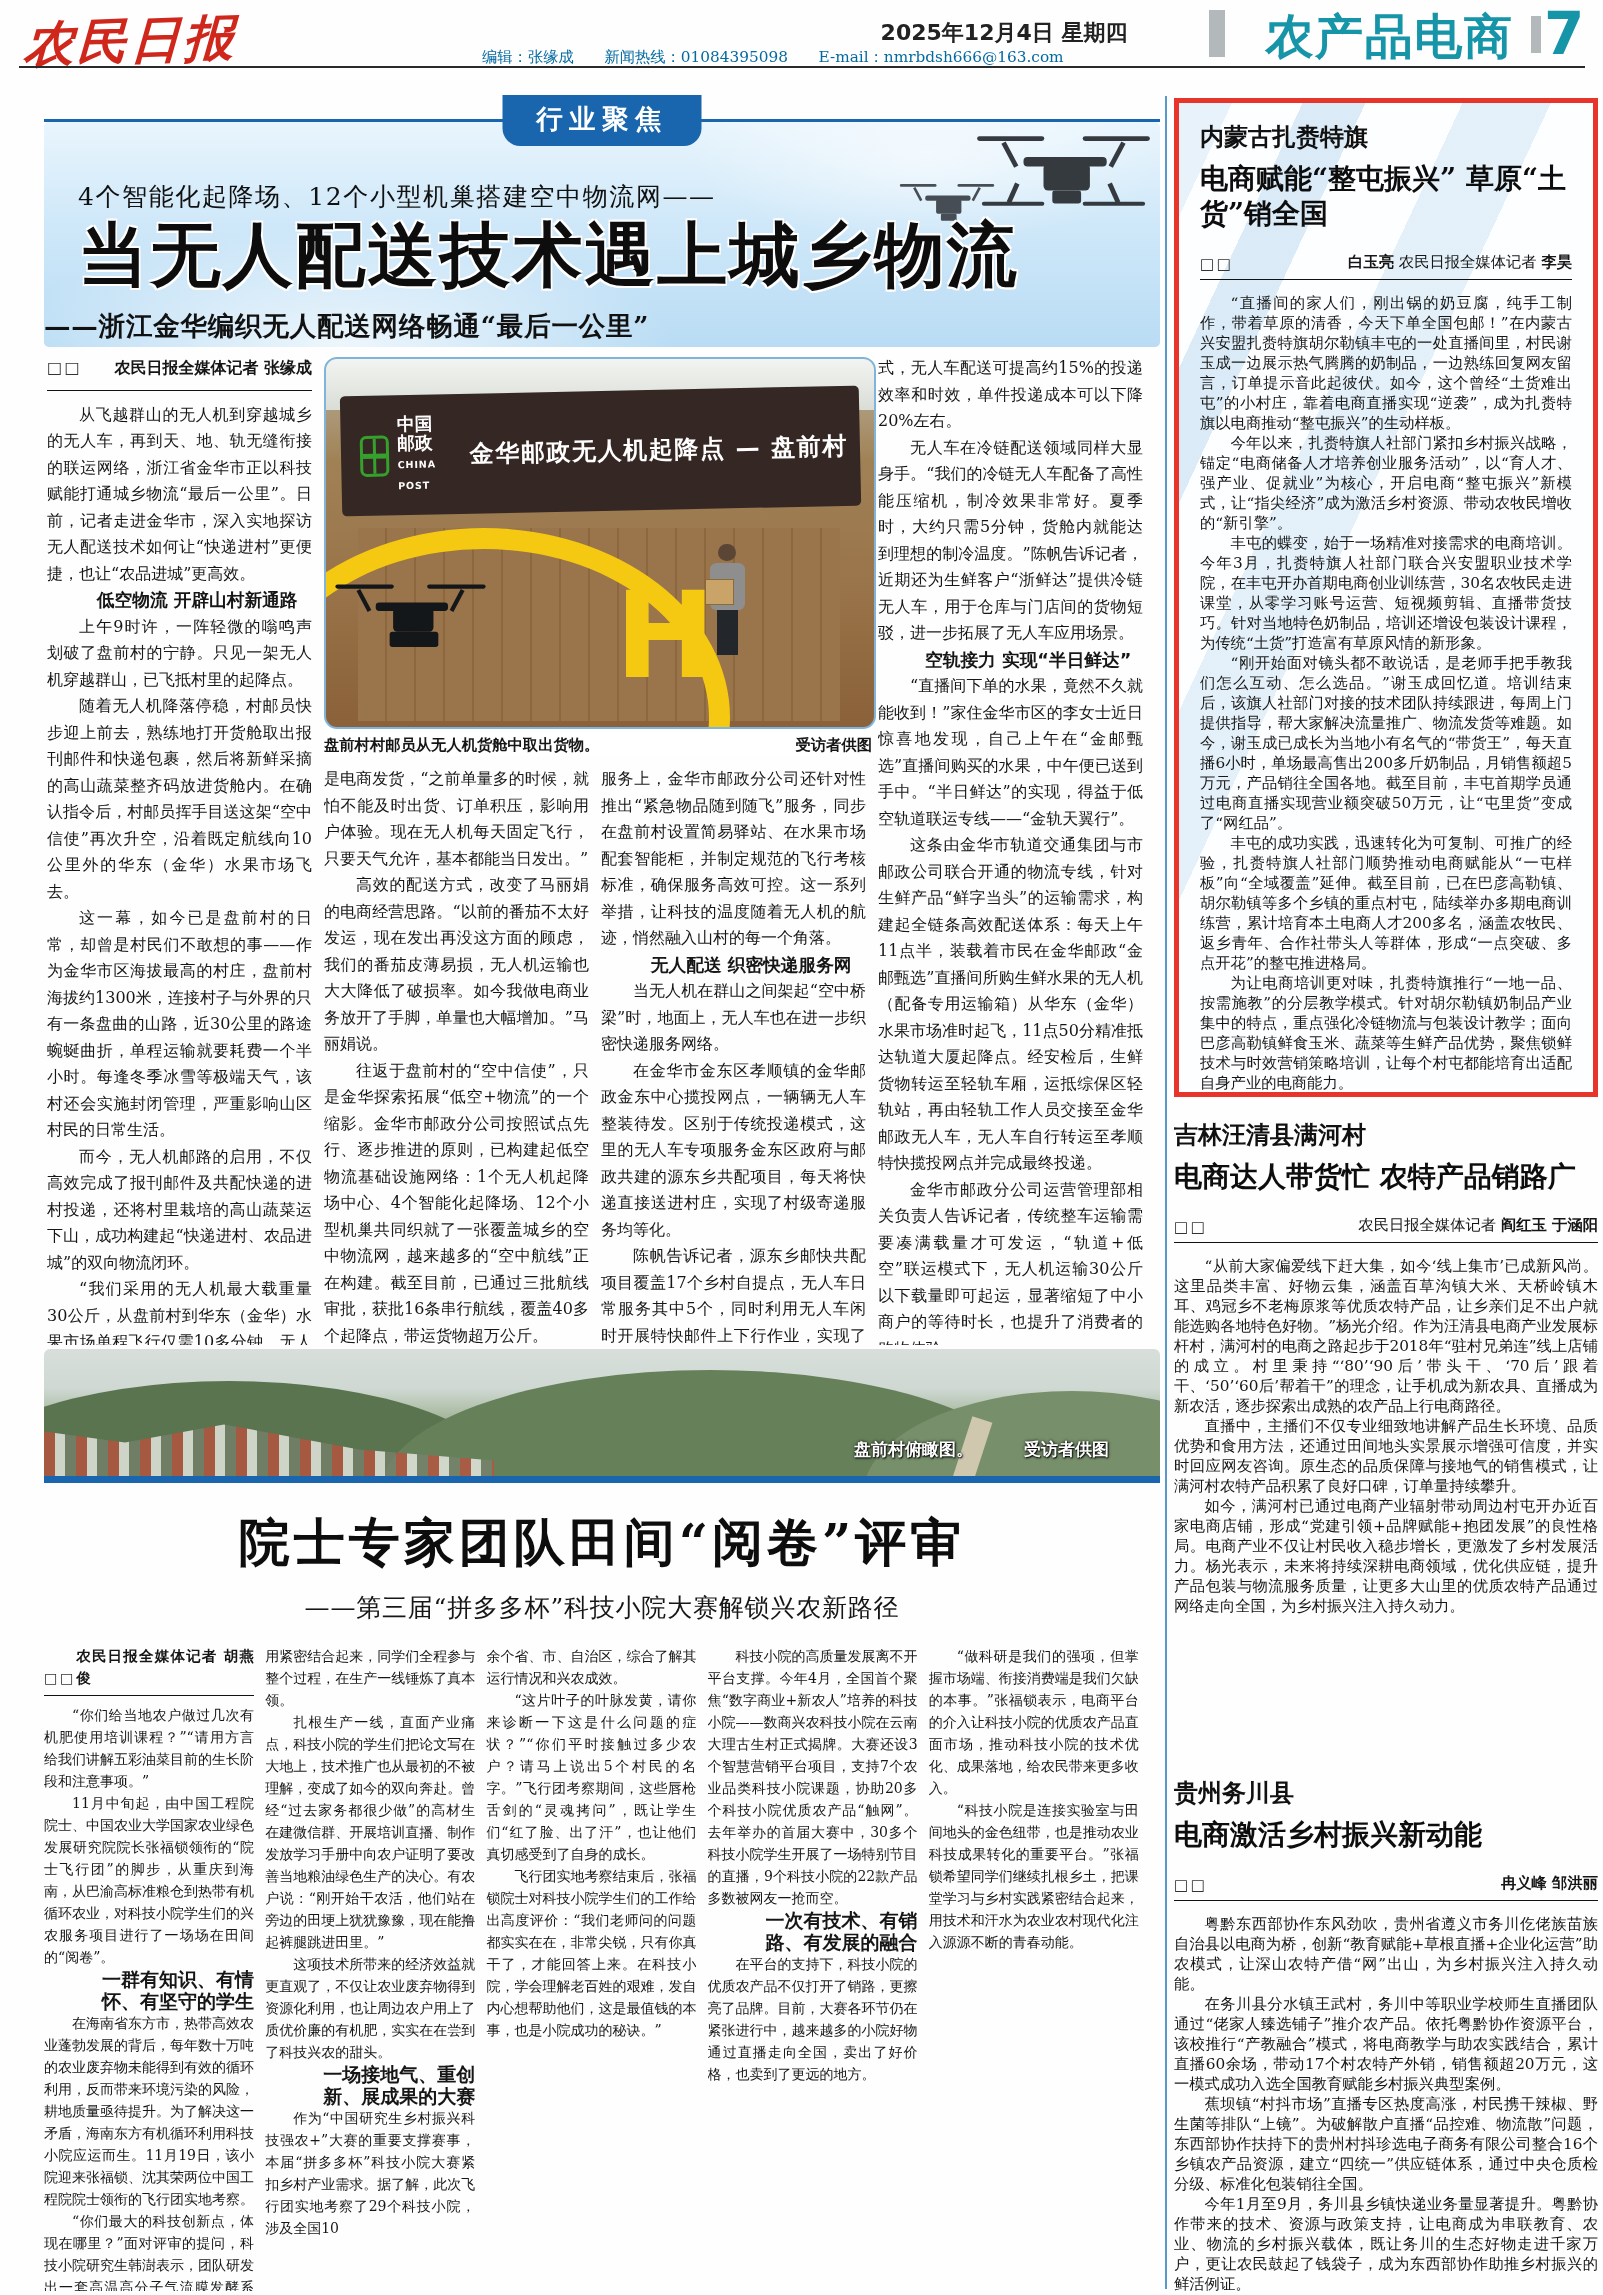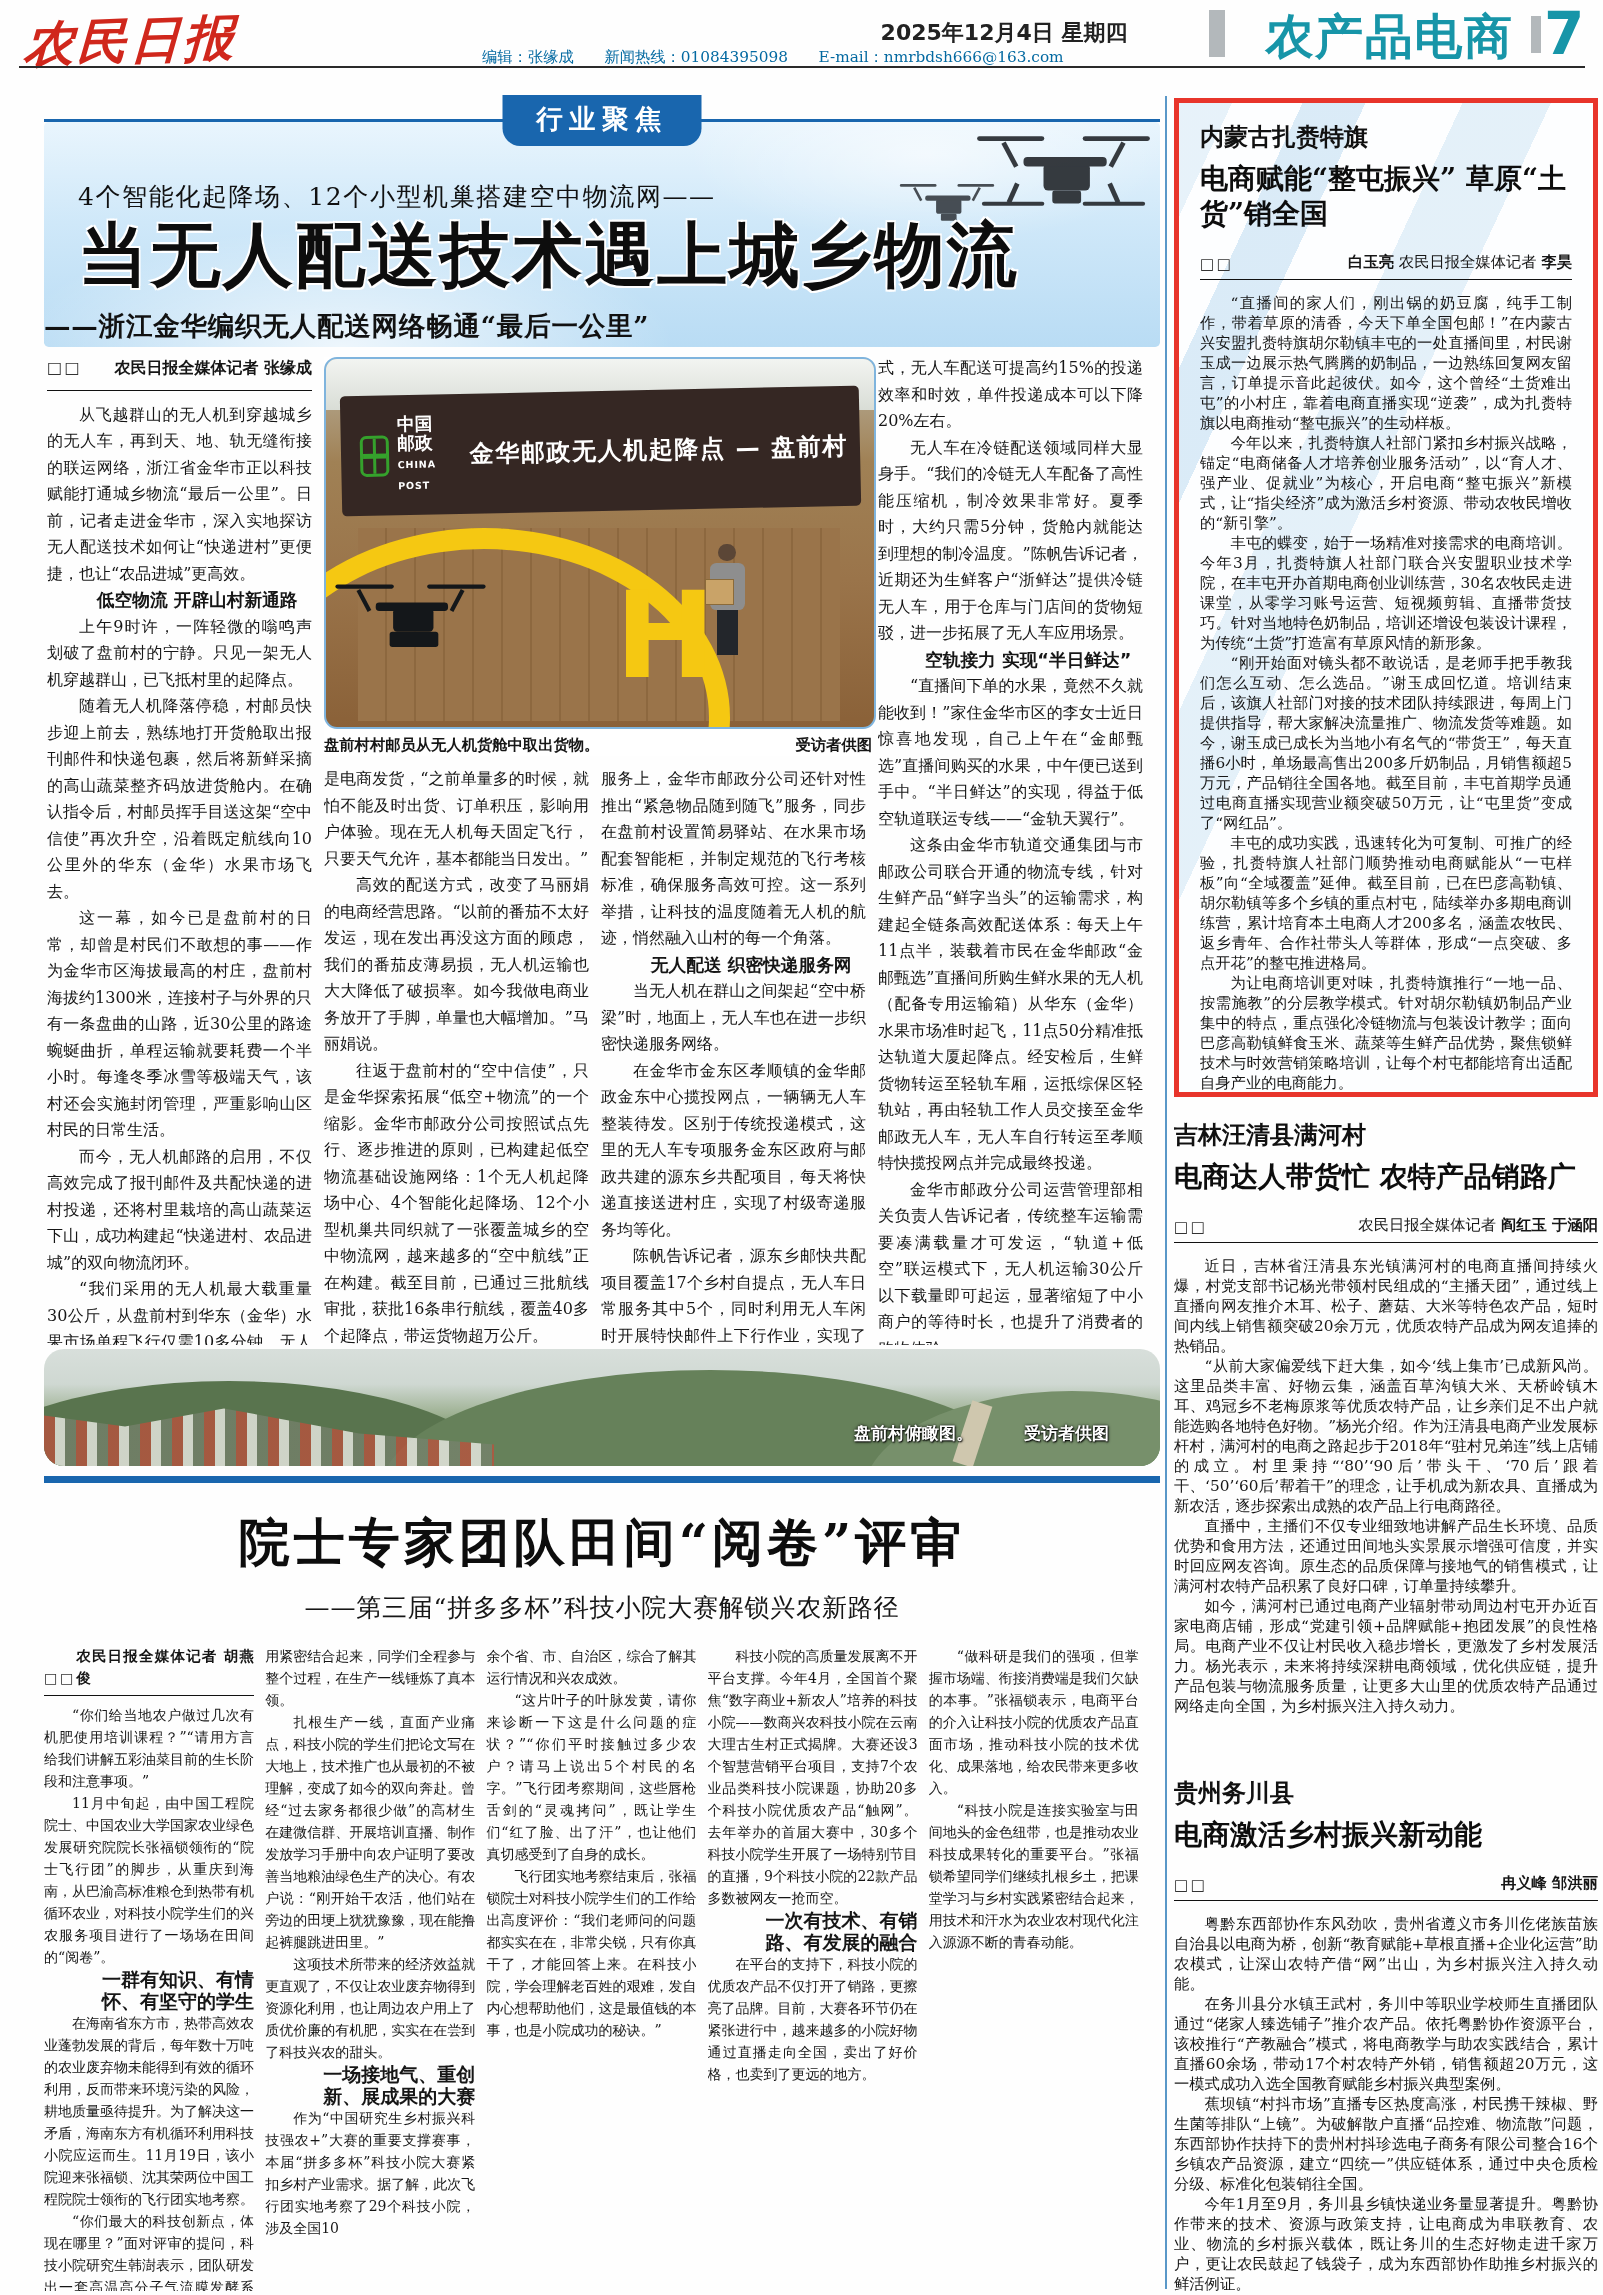--- a/index.html
+++ b/index.html
@@ -71,21 +71,21 @@
   .p1-H{position:absolute;left:257px;top:48px;width:96px;height:120px;color:#f5c812;font-weight:900;
       font-size:120px;line-height:120px;font-family:"DejaVu Sans","Liberation Sans",sans-serif;}
   .p1-drone{position:absolute;left:8px;top:206px;}
   .person{position:absolute;left:377px;top:185px;width:48px;height:120px;}
   .person .head{width:17.7px;height:17.7px;background:#5b4636;border-radius:50%;margin:0 auto;}
   .person .torso{width:35px;height:47px;background:#8e8e8e;border-radius:6.4px;margin:1.6px auto 0;}
   .person .box{position:absolute;left:1.6px;top:35px;width:27px;height:24px;background:#c9a368;border:0.8px solid #8a6a3a;}
   .person .legs{width:21px;height:45px;background:#23262b;margin:0 auto;}
   .p1-caption{display:flex;justify-content:space-between;margin-top:6.4px;font-size:15.3px;font-weight:700;}
   
-  .photo2{position:absolute;left:44px;top:1349px;width:1116px;height:117px;border-radius:20px;overflow:hidden;
+  .photo2{position:absolute;left:44px;top:1349px;width:1116px;height:133px;border-radius:6px;overflow:hidden;
      background:linear-gradient(180deg,#d8dfdb 0%,#cfd8d2 30%,#9fb294 55%,#6f8f63 75%,#587a4e 100%);}
   .p2-hill{position:absolute;border-radius:50% 50% 0 0;}
   .p2-village{position:absolute;left:0;bottom:0;width:450px;height:72px;
      background:repeating-linear-gradient(90deg,rgba(190,80,60,.75) 0 11.2px,rgba(236,236,230,.8) 11.2px 21px,rgba(120,130,110,.7) 21px 32px);
      clip-path:polygon(0 100%,0 30%,18% 45%,40% 20%,70% 55%,100% 70%,100% 100%);}
   .p2-road{position:absolute;right:177px;bottom:0;width:21px;height:64px;background:#cfc7ae;transform:rotate(18deg);}
   .p2-caption{position:absolute;left:810px;bottom:21px;font-size:17px;font-weight:700;color:#fff;
      text-shadow:0 0 3.2px #000,0.8px 0.8px 1.6px #000;}
   .p2-credit{position:absolute;right:51px;bottom:21px;font-size:17px;font-weight:700;color:#fff;
      text-shadow:0 0 3.2px #000,0.8px 0.8px 1.6px #000;}
@@ -325,21 +325,20 @@
   </div>
 
   <div class="sidebar-box jl-box plainbox">
     <div class="sb-kicker">吉林汪清县满河村</div>
     <div class="sb-headline">电商达人带货忙 农特产品销路广</div>
     <div class="sb-byline">
       <span class="boxes">□□</span>
       <span><span>农民日报全媒体记者 </span><b class="names">阎红玉 于涵阳</b></span>
     </div>
     <div class="sb-body">
-      <p>近日，吉林省汪清县东光镇满河村的电商直播间持续火爆，村党支部书记杨光带领村民组成的“主播天团”，通过线上直播向网友推介木耳、松子、蘑菇、大米等特色农产品，短时间内线上销售额突破20余万元，优质农特产品成为网友追捧的热销品。</p>
       <p>“从前大家偏爱线下赶大集，如今‘线上集市’已成新风尚。这里品类丰富、好物云集，涵盖百草沟镇大米、天桥岭镇木耳、鸡冠乡不老梅原浆等优质农特产品，让乡亲们足不出户就能选购各地特色好物。”杨光介绍。作为汪清县电商产业发展标杆村，满河村的电商之路起步于2018年“驻村兄弟连”线上店铺的成立。村里秉持“‘80’‘90后’带头干、‘70后’跟着干、‘50’‘60后’帮着干”的理念，让手机成为新农具、直播成为新农活，逐步探索出成熟的农产品上行电商路径。</p>
       <p>直播中，主播们不仅专业细致地讲解产品生长环境、品质优势和食用方法，还通过田间地头实景展示增强可信度，并实时回应网友咨询。原生态的品质保障与接地气的销售模式，让满河村农特产品积累了良好口碑，订单量持续攀升。</p>
       <p>如今，满河村已通过电商产业辐射带动周边村屯开办近百家电商店铺，形成“党建引领+品牌赋能+抱团发展”的良性格局。电商产业不仅让村民收入稳步增长，更激发了乡村发展活力。杨光表示，未来将持续深耕电商领域，优化供应链，提升产品包装与物流服务质量，让更多大山里的优质农特产品通过网络走向全国，为乡村振兴注入持久动力。</p>
     </div>
   </div>
 
   <div class="sidebar-box gz-box plainbox">
     <div class="sb-kicker">贵州务川县</div>
     <div class="sb-headline">电商激活乡村振兴新动能</div>
     <div class="sb-byline">

